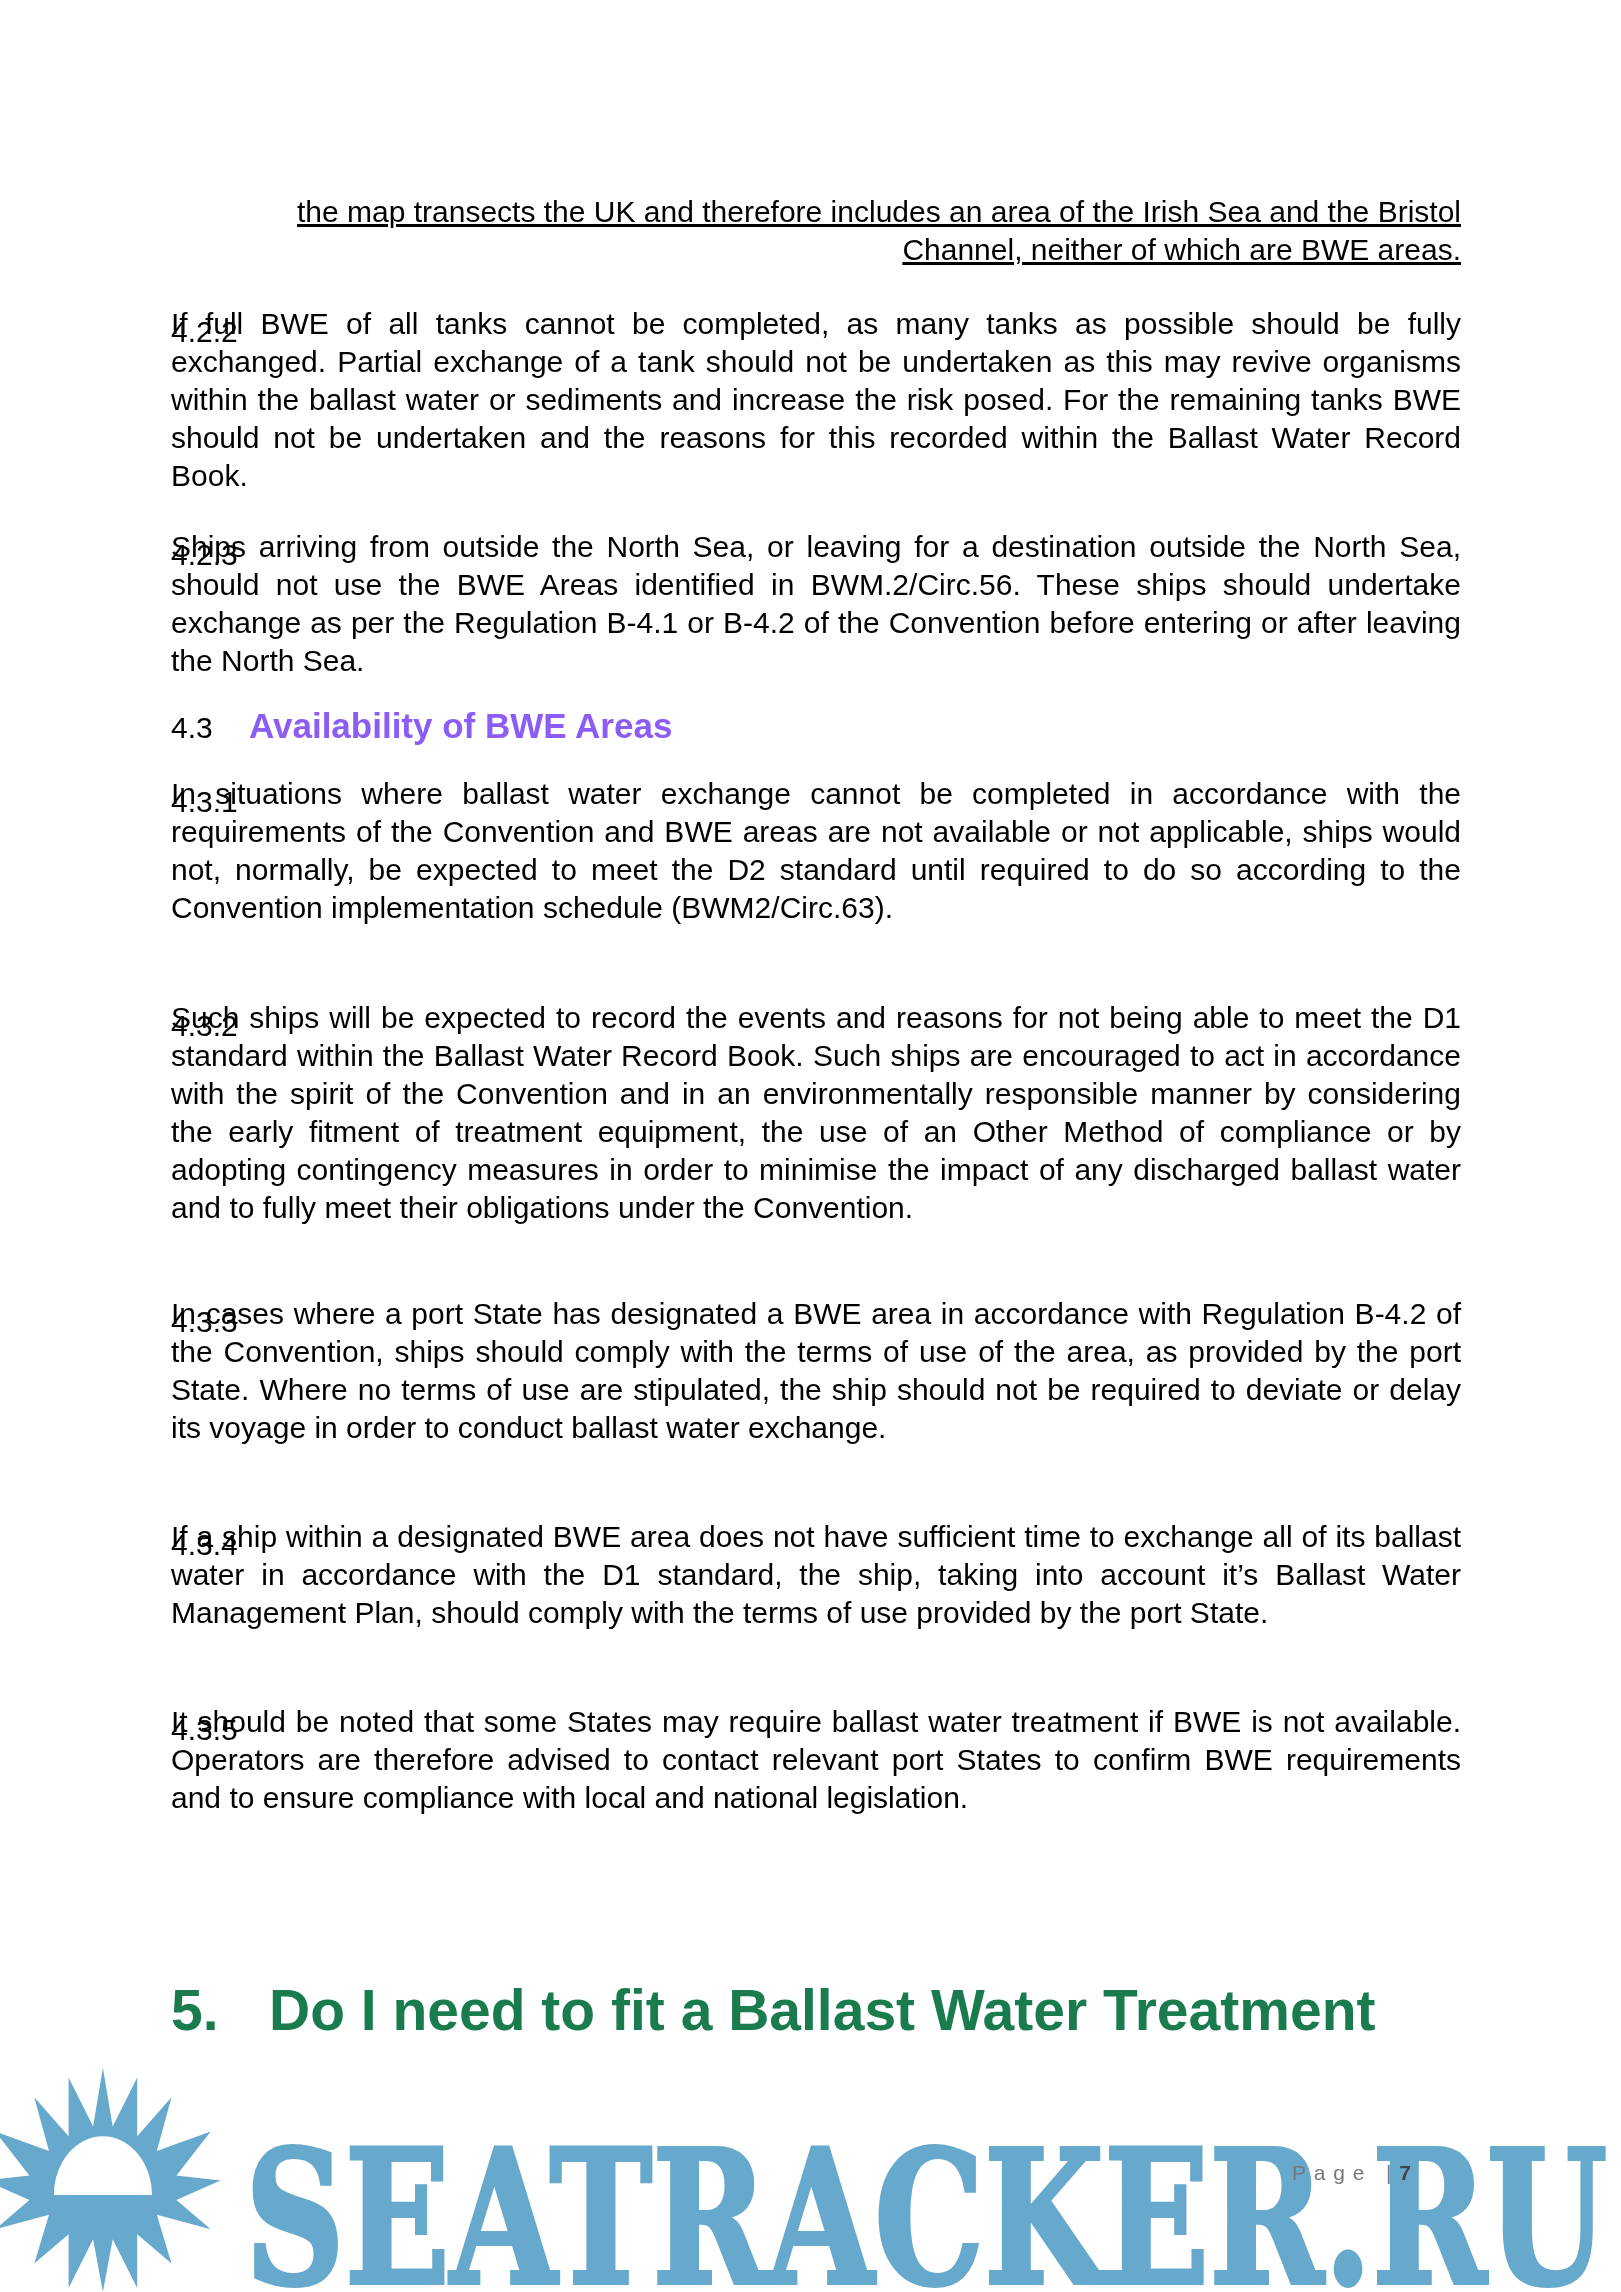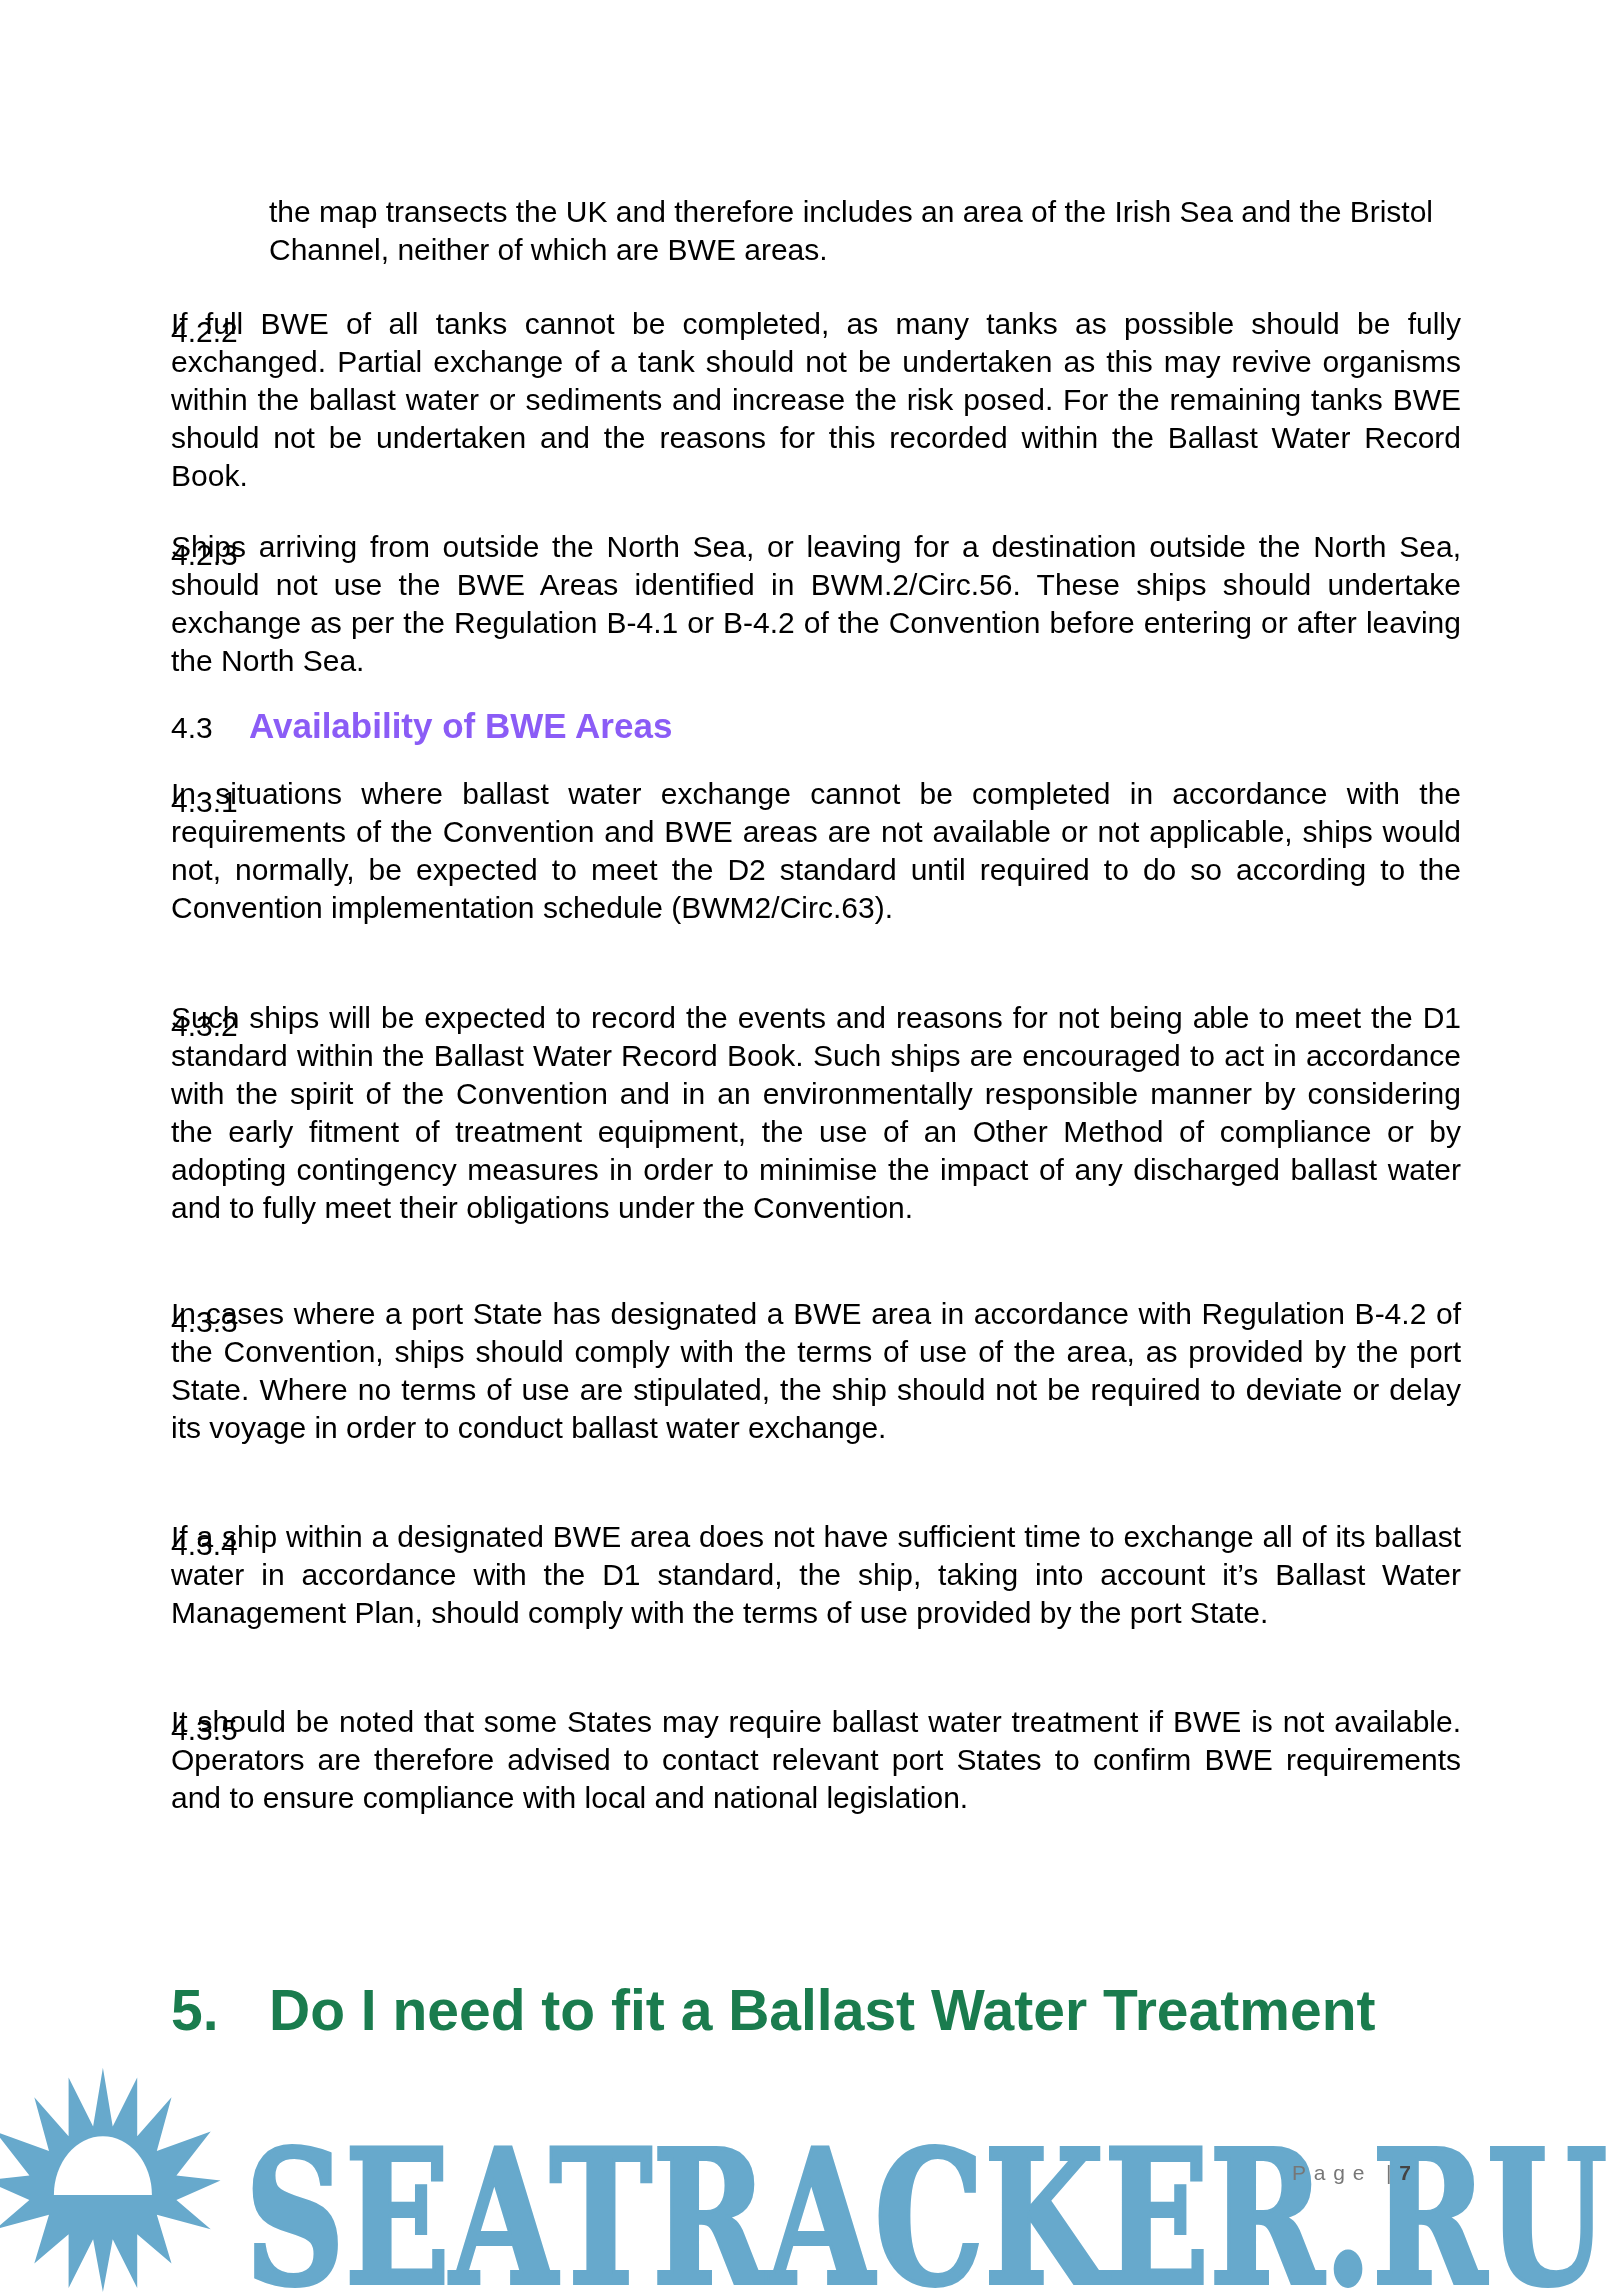--- a/index.html
+++ b/index.html
@@ -1,21 +1,21 @@
 <!DOCTYPE html>
 <html><head>
 <meta charset="utf-8">
 <style>
   html, body { margin: 0; padding: 0; background: #ffffff; }
   body { width: 1621px; height: 2293px; position: relative; overflow: hidden;
          font-family: "Liberation Sans", sans-serif; color: #000; }
   .para { position: absolute; left: 171px; width: 1290px; font-size: 30px; line-height: 38px; }
   .para .num { position: absolute; left: 0; top: 8px; width: 98px; }
   .para .txt { text-align: justify; }
-  .para.cont .txt { margin-left: 98px; text-align: left; }
+  .para.cont .txt { margin-left: 98px; text-align: right; text-decoration: underline; }
   .sec-head { position: absolute; left: 171px; top: 706px; font-size: 30px; line-height: 39px; }
   .sec-head .num { display: inline-block; width: 78px; }
   .sec-head .title { color: #8b5cf6; font-weight: bold; font-size: 35px; }
   .chapter { position: absolute; left: 171px; top: 1946px; width: 1323px;
              color: #1a7c4e; font-weight: bold; font-size: 57px; line-height: 72px; margin-top: 28px; }
   .chapter .num { display: inline-block; width: 98px; }
   .chapter .line2 { padding-left: 49px; display: block; }
   .watermark { position: absolute; left: 0; top: 2058px; width: 1621px; height: 234px; }
   .page-num { position: absolute; left: 1292px; top: 2161px; font-size: 21px; color: #777;
               letter-spacing: 7.8px; }

